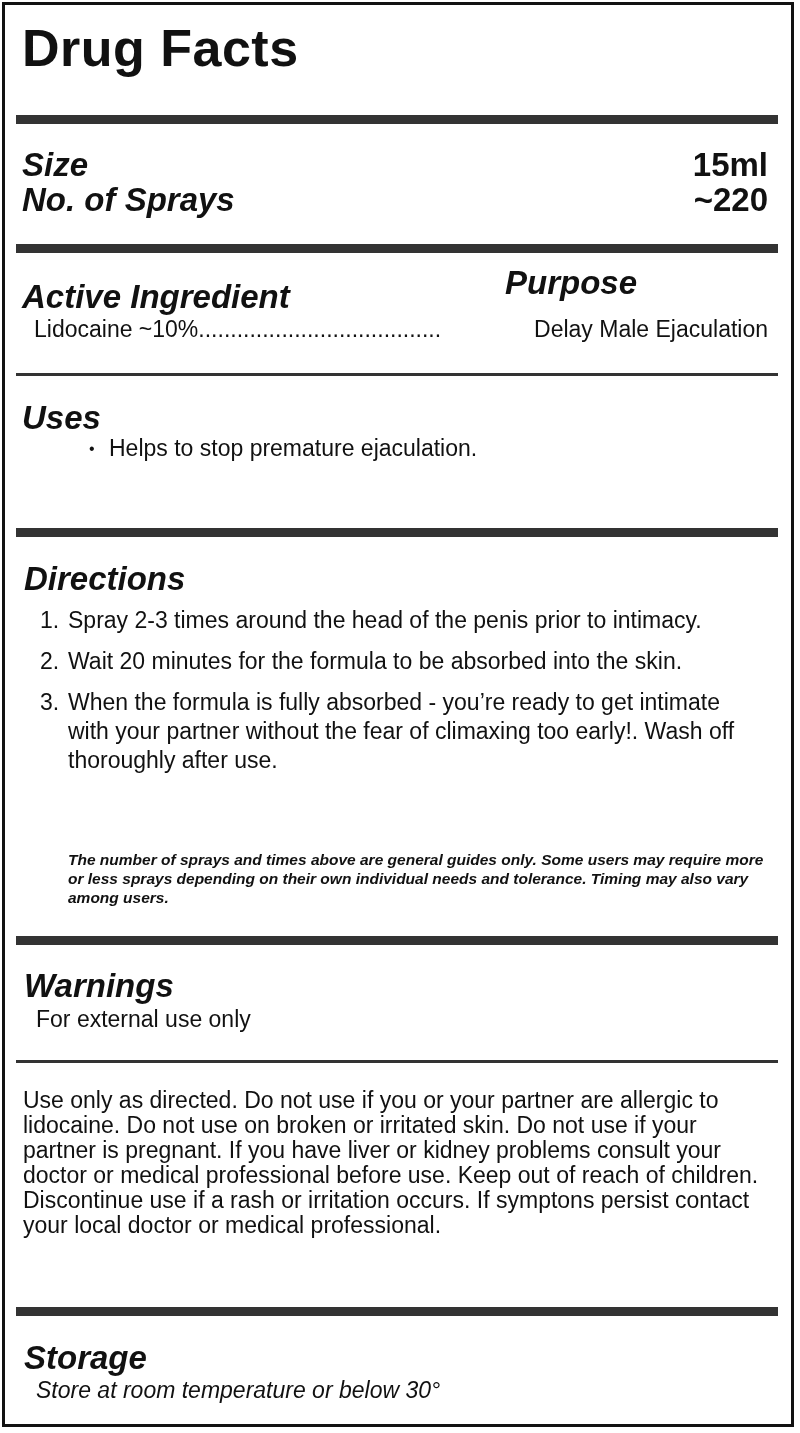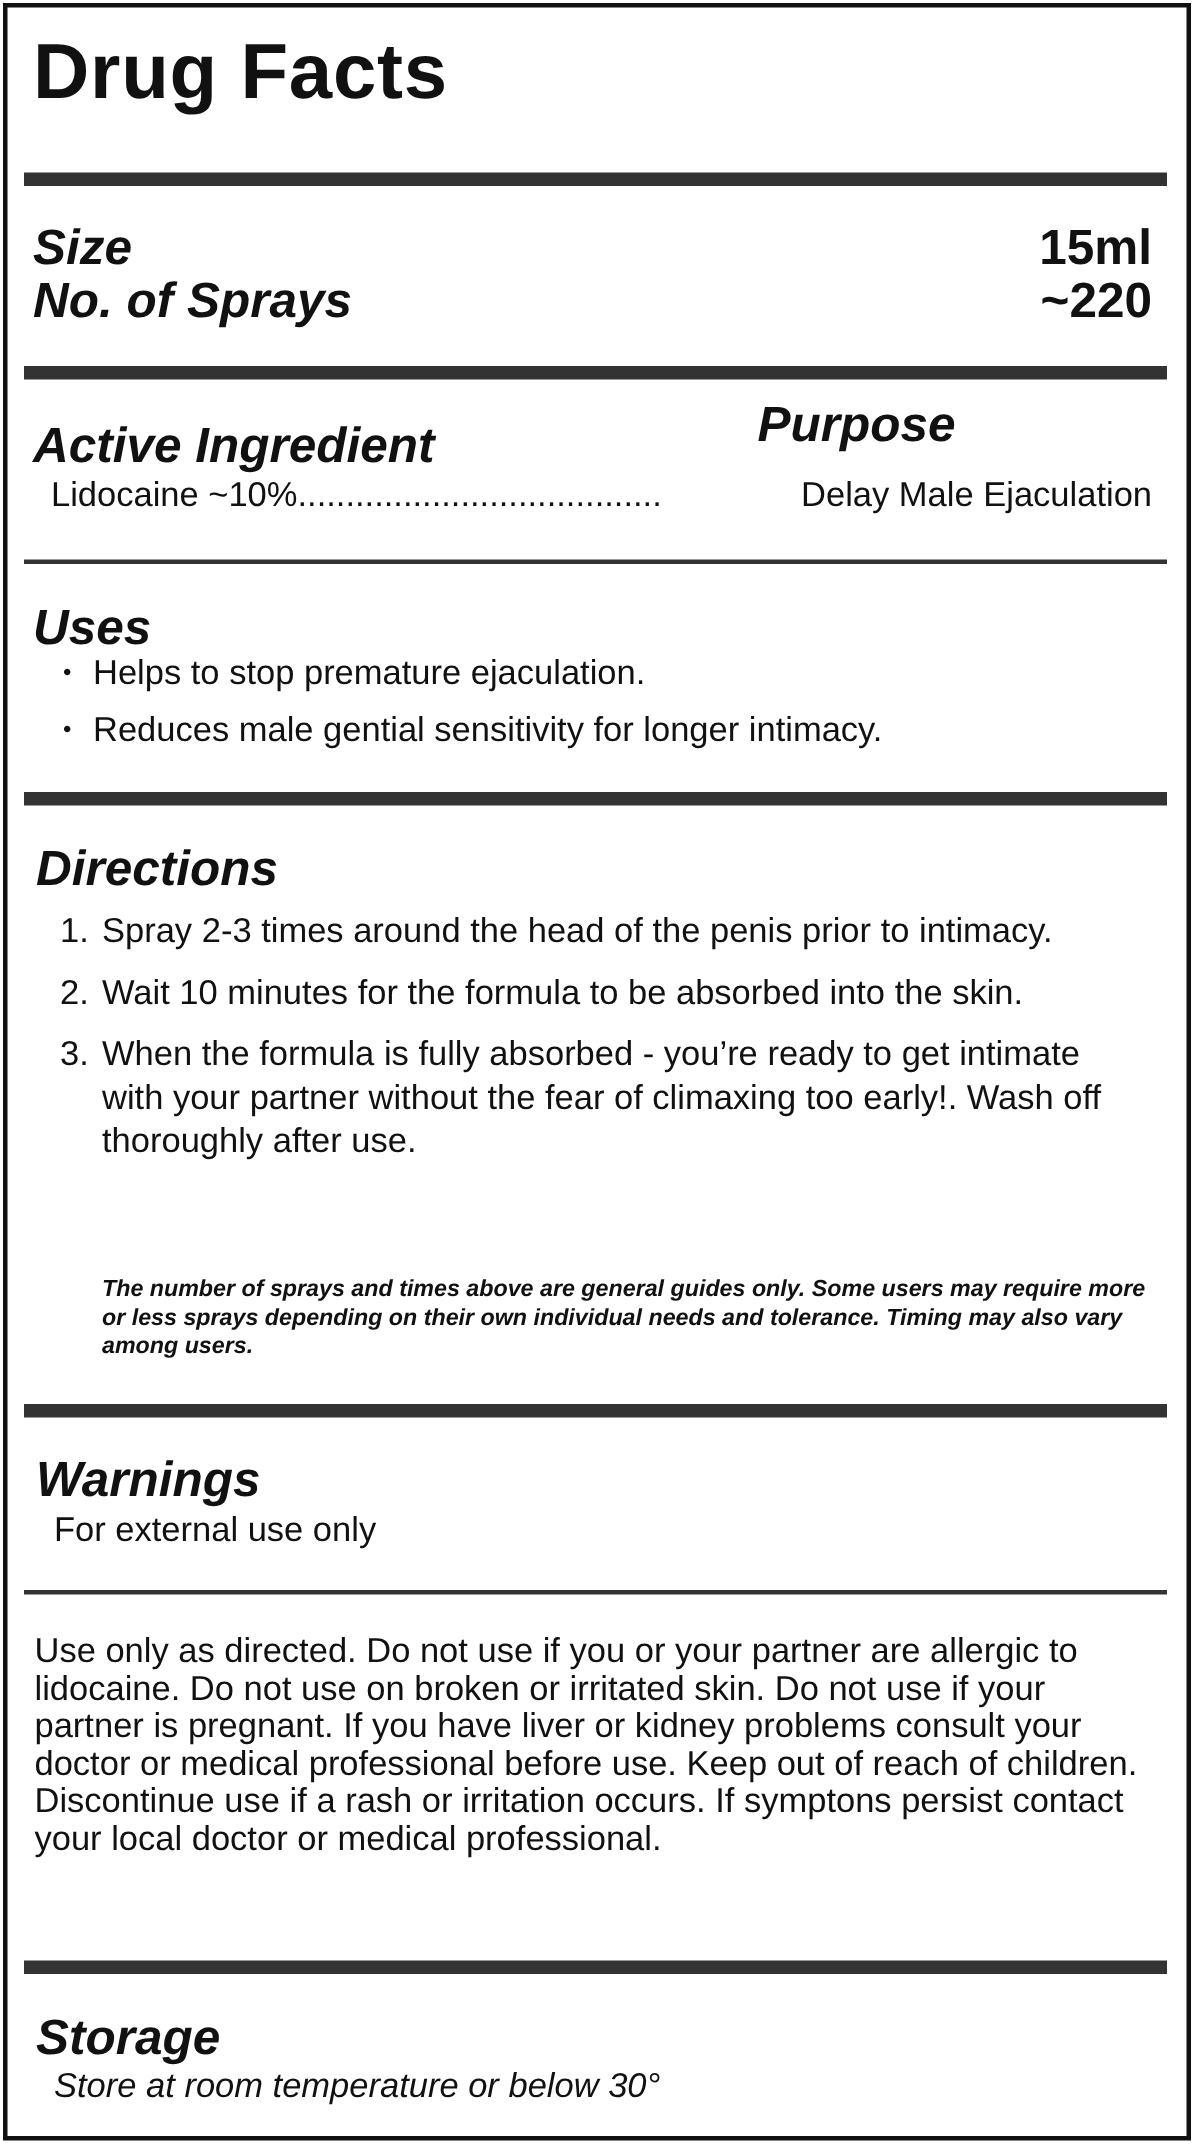--- a/index.html
+++ b/index.html
@@ -6,21 +6,21 @@
     body { width: 800px; height: 1433px; position: relative; font-family: "Liberation Sans", sans-serif; color: #111; overflow: hidden; }
     .frame { position: absolute; left: 2px; top: 2px; width: 792px; height: 1425px; border: 3px solid #111; box-sizing: border-box; }
     .abs { position: absolute; white-space: nowrap; }
     .title { left: 22px; top: 18px; font-size: 52px; font-weight: bold; letter-spacing: 0.5px; }
     .bar { position: absolute; left: 16px; width: 762px; height: 9px; background: #333; }
     .rule { position: absolute; left: 16px; width: 762px; height: 3px; background: #333; }
     .h2 { font-size: 33px; font-weight: bold; font-style: italic; }
     .body { font-size: 23px; margin-left: 12px; }
     .small { font-size: 15.5px; font-style: italic; line-height: 19px; }
     ul.uses { position: absolute; left: 20px; top: 435px; margin: 0; padding: 0 0 0 42px; font-size: 23px; list-style: none; }
-    ul.uses li { position: relative; margin-bottom: 11px; line-height: 27px; }
+    ul.uses li { position: relative; margin-bottom: 11px; line-height: 27px; margin-left: 47px; }
     ul.uses li::before { content: "\2022"; position: absolute; left: -20px; font-size: 16px; }
     ol.dirs { position: absolute; left: 40px; top: 606px; margin: 0; padding: 0; font-size: 23px; list-style: none; width: 700px; }
     ol.dirs li { display: flex; margin-bottom: 12px; line-height: 29px; }
     ol.dirs .num { width: 28px; flex: none; }
     ol.dirs .txt { flex: 1; }
     .para { position: absolute; left: 23px; top: 1088px; width: 750px; font-size: 23px; line-height: 25px; }
     .note { position: absolute; left: 68px; top: 850px; width: 700px; font-weight: bold; }
   </style>
 </head>
 <body>
@@ -38,33 +38,32 @@
 
 <div class="abs h2" style="left:22px; top:278px;">Active Ingredient</div>
 <div class="abs h2" style="left:505px; top:264px;">Purpose</div>
 <div class="abs body" style="left:22px; top:316px;">Lidocaine ~10%......................................</div>
 <div class="abs body" style="right:32px; top:316px;">Delay Male Ejaculation</div>
 <div class="rule" style="top:373px"></div>
 
 <div class="abs h2" style="left:22px; top:399px;">Uses</div>
 <ul class="uses">
   <li>Helps to stop premature ejaculation.</li>
-  <li>Reduces male gential sensitivity for longer intimacy.</li>
 </ul>
 <div class="bar" style="top:528px"></div>
 
 <div class="abs h2" style="left:24px; top:560px;">Directions</div>
 <ol class="dirs">
   <li>
       <span class="num">1.</span>
       <span class="txt">Spray 2-3 times around the head of the penis prior to intimacy.</span>
     </li>
   <li>
       <span class="num">2.</span>
-      <span class="txt">Wait 10 minutes for the formula to be absorbed into the skin.</span>
+      <span class="txt">Wait 20 minutes for the formula to be absorbed into the skin.</span>
     </li>
   <li>
       <span class="num">3.</span>
       <span class="txt">When the formula is fully absorbed - you’re ready to get intimate with your partner without the fear of climaxing too early!. Wash off thoroughly after use.</span>
     </li>
 </ol>
 <div class="note small">The number of sprays and times above are general guides only. Some users may require more or less sprays depending on their own individual needs and tolerance. Timing may also vary among users.</div>
 <div class="bar" style="top:936px"></div>
 
 <div class="abs h2" style="left:24px; top:967px;">Warnings</div>

